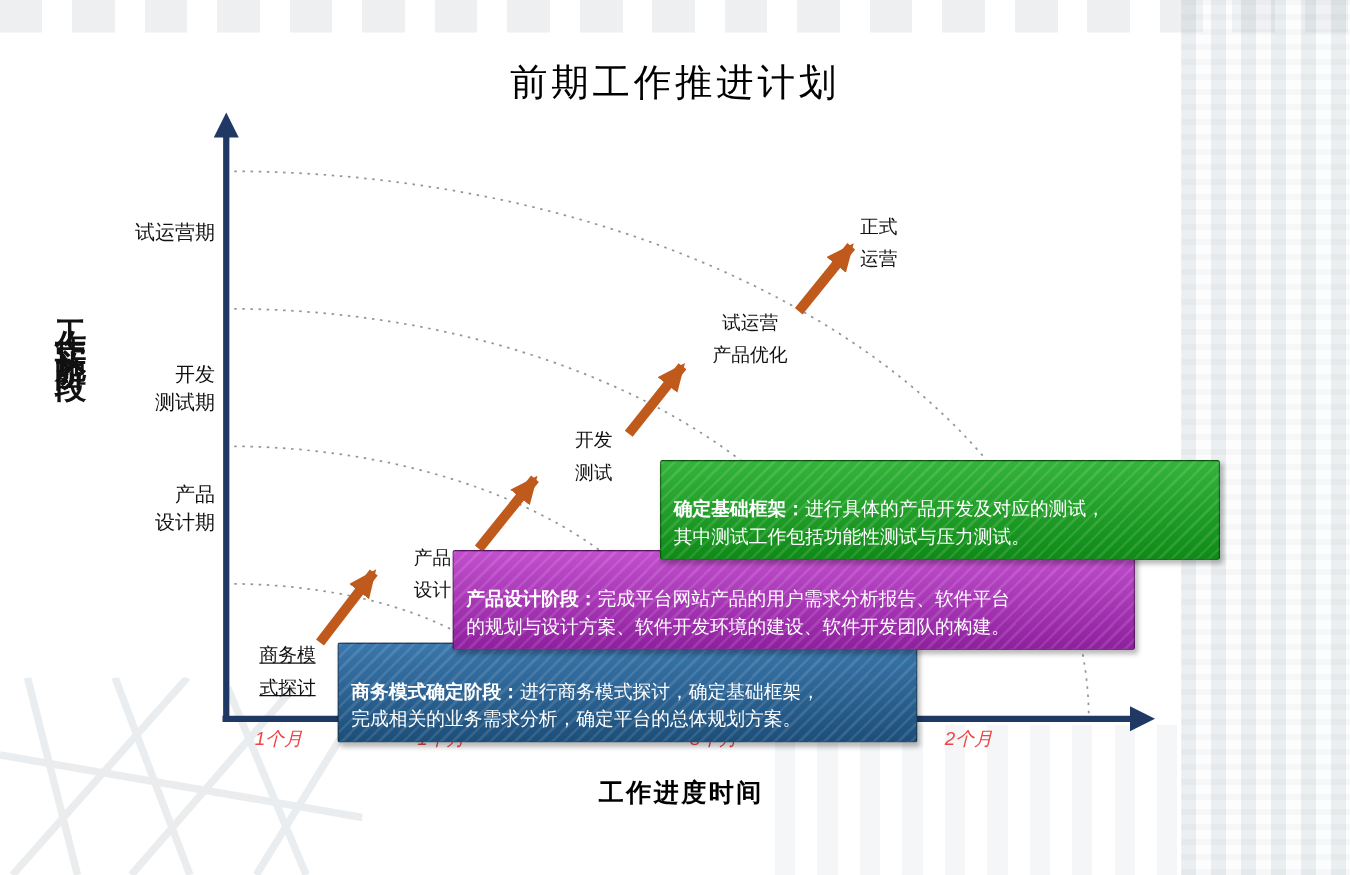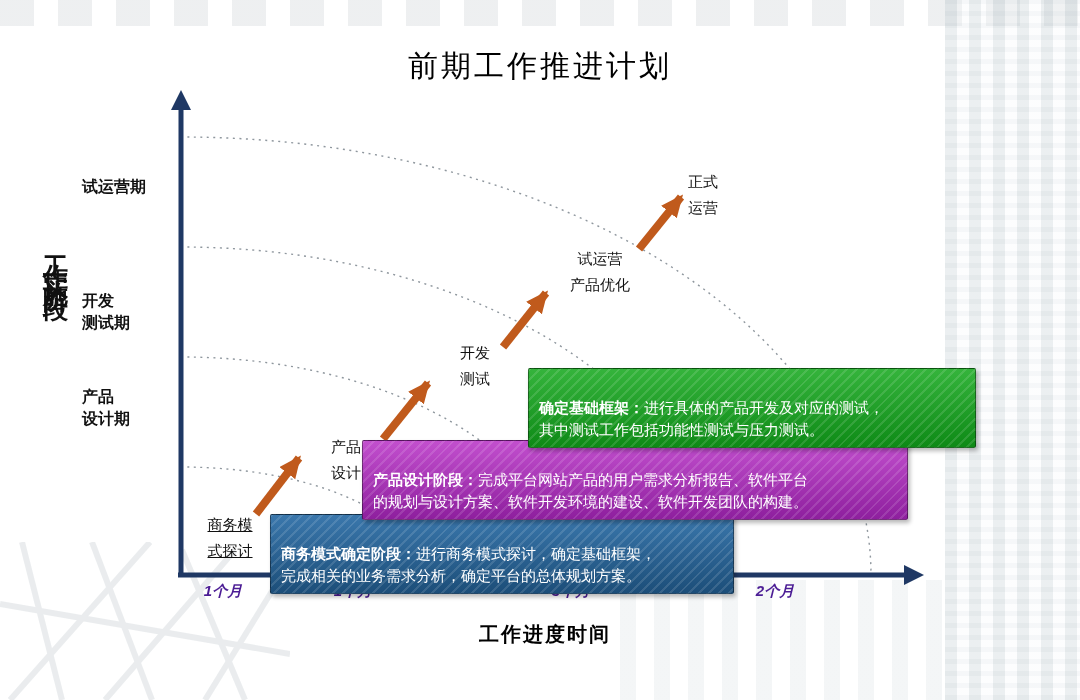--- a/index.html
+++ b/index.html
@@ -28,30 +28,30 @@
   .title {
     position:absolute; top:46px; left:0; width:1080px; text-align:center; z-index:2;
     font-size:30px; font-weight:normal; color:#000; letter-spacing:3px;
   }
   .y-axis-title {
     position:absolute; left:40px; top:236px; z-index:2;
     writing-mode:vertical-rl; text-orientation:upright;
     font-size:25px; font-weight:bold; letter-spacing:8px; color:#111;
   }
   .stage-label {
-    position:absolute; left:82px; width:90px; text-align:left; z-index:2;
-    font-size:16px; font-weight:bold; color:#111; white-space:pre-line; line-height:1.4;
+    position:absolute; left:82px; width:90px; text-align:right; z-index:2;
+    font-size:16px; font-weight:normal; color:#111; white-space:pre-line; line-height:1.4;
   }
   .milestone-label {
     position:absolute; text-align:center; z-index:2;
     font-size:15px; color:#111; white-space:pre-line; line-height:1.75;
   }
   .x-tick {
     position:absolute; top:582px; width:70px; text-align:center; z-index:2;
-    font-size:15px; font-weight:bold; font-style:italic; color:#4c1d95;
+    font-size:15px; font-weight:normal; font-style:italic; color:#ef4444;
   }
   .x-axis-title {
     position:absolute; top:621px; left:415px; width:260px; text-align:center; z-index:2;
     font-size:20px; font-weight:bold; color:#000; letter-spacing:2px;
   }
 
   
   .phase-box {
     position:absolute; z-index:3; color:#fff; font-size:15px; line-height:1.5;
     padding:5px 10px; border:1px solid rgba(0,0,0,.4); border-radius:2px;

